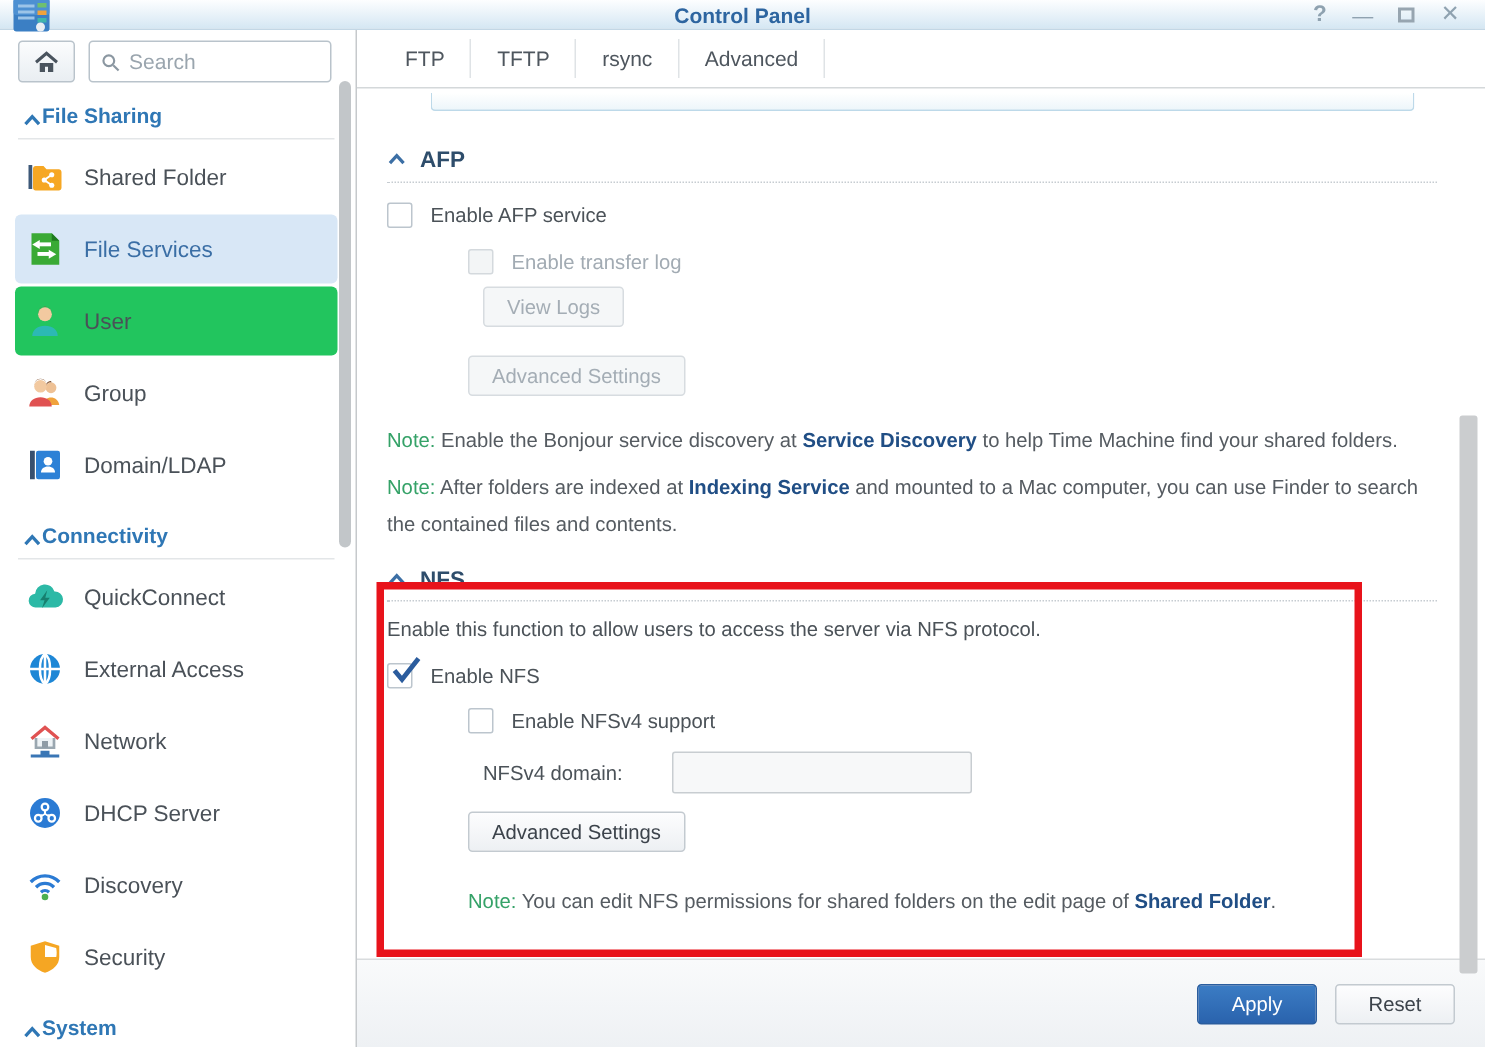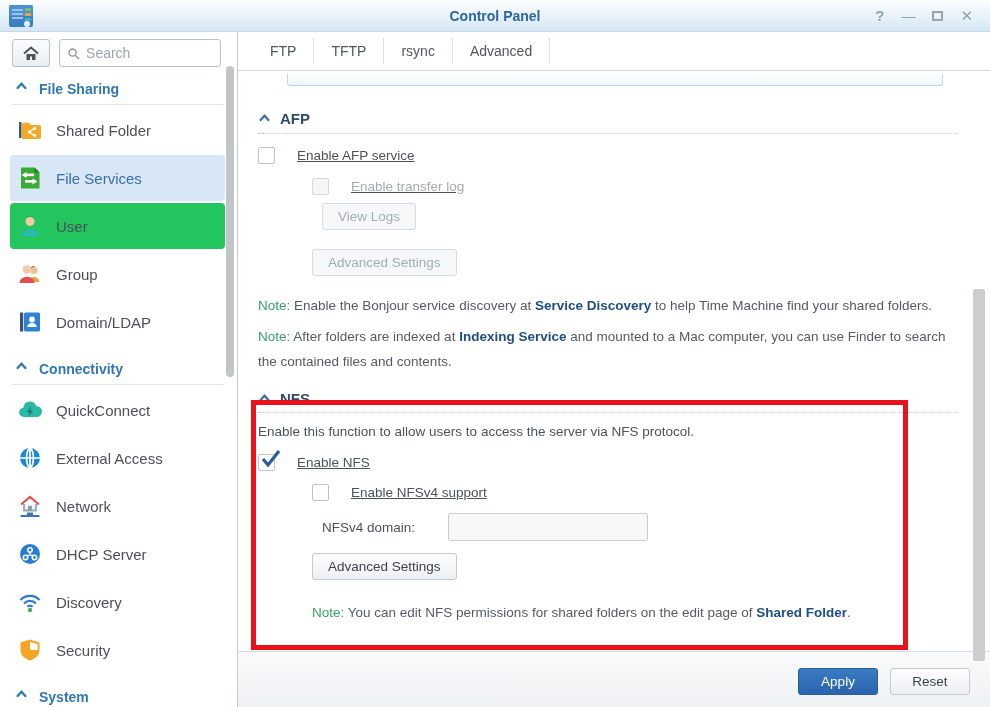--- a/index.html
+++ b/index.html
@@ -1,39 +1,39 @@
 <!DOCTYPE html>
 <html><head>
 <meta charset="utf-8">
 <style>
   * { box-sizing: border-box; margin: 0; padding: 0; }
   html,body { width: 990px; height: 707px; overflow: hidden; }
   body { font-family: "Liberation Sans", sans-serif; background: #fff; position: relative; color:#4b5258; }
 
   
-  .titlebar { height: 32px; background: linear-gradient(#fdfeff, #d5e7f3); border-bottom: 1px solid #c3d7e5; display: flex; align-items: center; position: relative; }
+  .titlebar { height: 20px; background: linear-gradient(#fdfeff, #d5e7f3); border-bottom: 1px solid #c3d7e5; display: flex; align-items: center; position: relative; }
   .app-icon { margin-left: 8px; width: 26px; height: 24px; z-index: 2; }
   .win-title { position: absolute; left: 0; right: 0; text-align: center; color: #2d65a0; font-weight: bold; font-size: 14px; }
   .win-controls { margin-left: auto; display: flex; align-items: center; gap: 17px; padding-right: 17px; color: #8fa2b0; font-size: 14px; z-index: 2; }
   .win-controls span { cursor: default; line-height: 1; }
   .wc-help { font-weight: bold; font-size: 15px; }
   .wc-max { width: 11px; height: 10px; border: 2px solid #97a5b0; display: inline-block; }
   .wc-close { font-size: 15px; }
 
   
   .main { display: flex; height: 678px; }
 
   
   .sidebar { width: 238px; flex-shrink: 0; border-right: 1px solid #c6c9cc; position: relative; background: #fff; overflow: hidden; }
   .sidebar-top { display: flex; gap: 9px; padding: 7px 16px 5px 12px; align-items: center; }
   .home-btn { width: 38px; height: 28px; border: 1px solid #b9c3cb; border-radius: 3px; background: linear-gradient(#fbfcfd, #e9eef2); display: flex; align-items: center; justify-content: center; flex-shrink: 0; }
   .search-box { flex: 1; height: 28px; border: 1px solid #b9c3cb; border-radius: 3px; background: #fff; display: flex; align-items: center; padding: 0 7px; gap: 6px; }
   .search-box input { border: none; outline: none; width: 100%; font-size: 14px; color: #333; font-family: "Liberation Sans", sans-serif; background: transparent; }
   .search-box input::placeholder { color: #9aa5ae; }
-  .side-header { display: flex; align-items: flex-start; gap: 11px; padding: 9px 0 5px 15px; color: #2f77b5; font-weight: bold; font-size: 14px; }
+  .side-header { display: flex; align-items: flex-end; padding: 9px 0 5px 15px; color: #2f77b5; font-weight: bold; font-size: 14px; }
   .side-sep { border-bottom: 1px solid #e3e6e8; margin: 2px 14px 2px 12px; }
   .side-item { display: flex; align-items: center; gap: 13px; height: 46px; margin: 2px 12px 2px 10px; padding-left: 7px; border-radius: 4px; font-size: 15px; color: #4a5158; cursor: pointer; }
   .side-item.selected { background: #d8e7f6; color: #3a6ea5; }
   .side-item.alt { background: #22c55e; }
   .side-item .sicon { width: 26px; height: 26px; flex-shrink: 0; }
   .side-scrollbar { position: absolute; right: 3px; top: 34px; width: 8px; height: 311px; background: #c2c6c9; border-radius: 4px; }
 
   
   .content { flex: 1; position: relative; background: #fff; overflow: hidden; }
   .tabbar { height: 39px; border-bottom: 1px solid #d4d8da; display: flex; align-items: center; padding-left: 15px; background: #fff; }
@@ -42,21 +42,21 @@
   .tab.active::before { content: ''; position: absolute; bottom: -13px; left: 50%; margin-left: -8px; border-left: 8px solid transparent; border-right: 8px solid transparent; border-bottom: 8px solid #c9ced2; z-index: 3; }
   .tab.active::after { content: ''; position: absolute; bottom: -14px; left: 50%; margin-left: -7px; border-left: 7px solid transparent; border-right: 7px solid transparent; border-bottom: 7px solid #ffffff; z-index: 4; }
 
   .content-scroll { position: absolute; top: 39px; left: 0; right: 0; bottom: 49px; overflow: hidden; padding-left: 20px; }
   .partial-box { margin: 3px 0 0 29px; width: 656px; height: 12px; border: 1px solid #bdd9e9; border-top: none; border-radius: 0 0 3px 3px; background: linear-gradient(#ffffff, #edf6fa); }
 
   .sec-header { display: flex; align-items: center; gap: 9px; font-size: 15px; font-weight: 600; color: #2e4d6b; height: 18px; }
   .dotted { border-bottom: 1px dotted #c6ccd1; width: 700px; }
   .desc-text { font-size: 13.5px; color: #4b5258; }
 
-  .cb-row { display: flex; align-items: center; gap: 22px; height: 18px; text-decoration: underline; }
+  .cb-row { display: flex; align-items: center; gap: 12px; height: 18px; }
   .checkbox { width: 17px; height: 17px; border: 1px solid #bcc5cd; border-radius: 2px; background: #fff; position: relative; flex-shrink: 0; cursor: pointer; }
   .checkbox.disabled { background: #f3f5f6; border-color: #d4d9dd; }
   .checkbox svg { display: none; position: absolute; left: 1px; top: -6px; }
   .checkbox.checked svg { display: block; }
   .cb-label { font-size: 13.5px; color: #4b5258; }
   .cb-label.disabled { color: #a2abb3; }
 
   .btn { display: inline-block; font-size: 13.5px; padding: 5px 15px; border-radius: 3px; border: 1px solid #c3cad0; background: linear-gradient(#fdfdfe, #edf0f3); color: #3c434b; cursor: pointer; font-family: "Liberation Sans", sans-serif; }
   .btn.disabled { color: #a4adb5; background: #f5f7f8; border-color: #d7dce0; }
   .btn.primary { background: linear-gradient(#3b7cc4, #2a63ad); border-color: #2a5d9e; color: #fff; width: 80px; text-align: center; }

